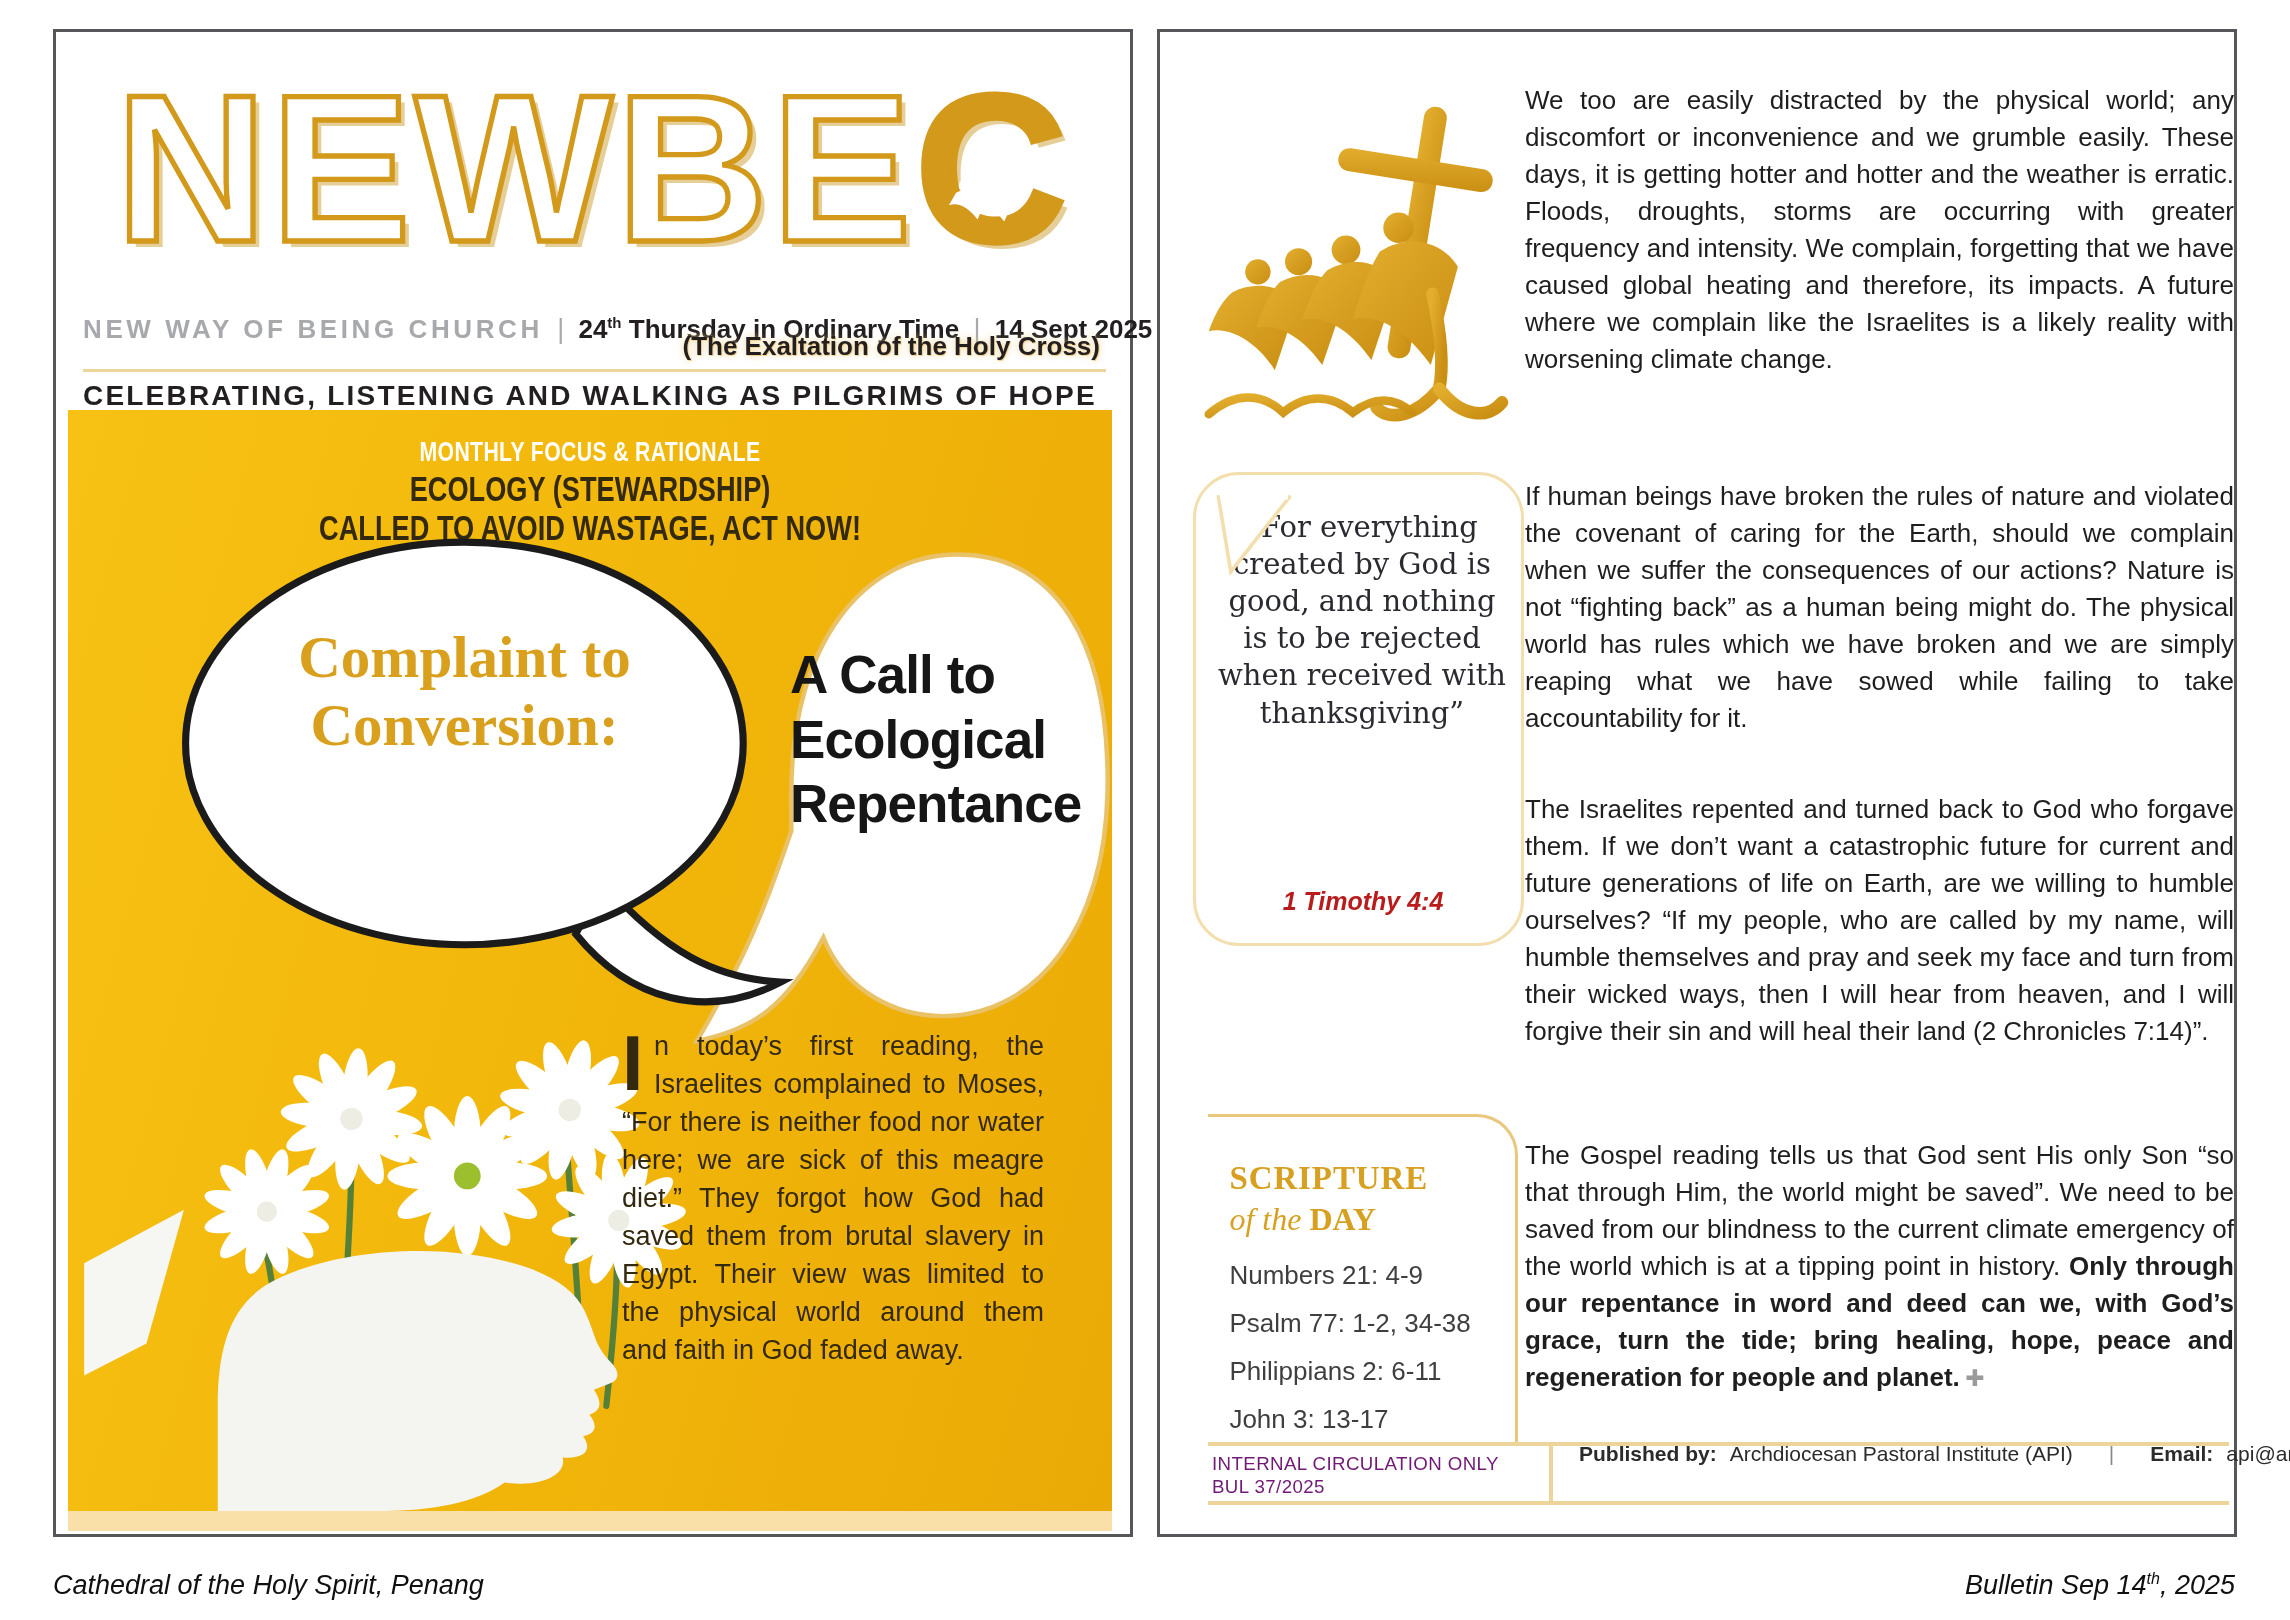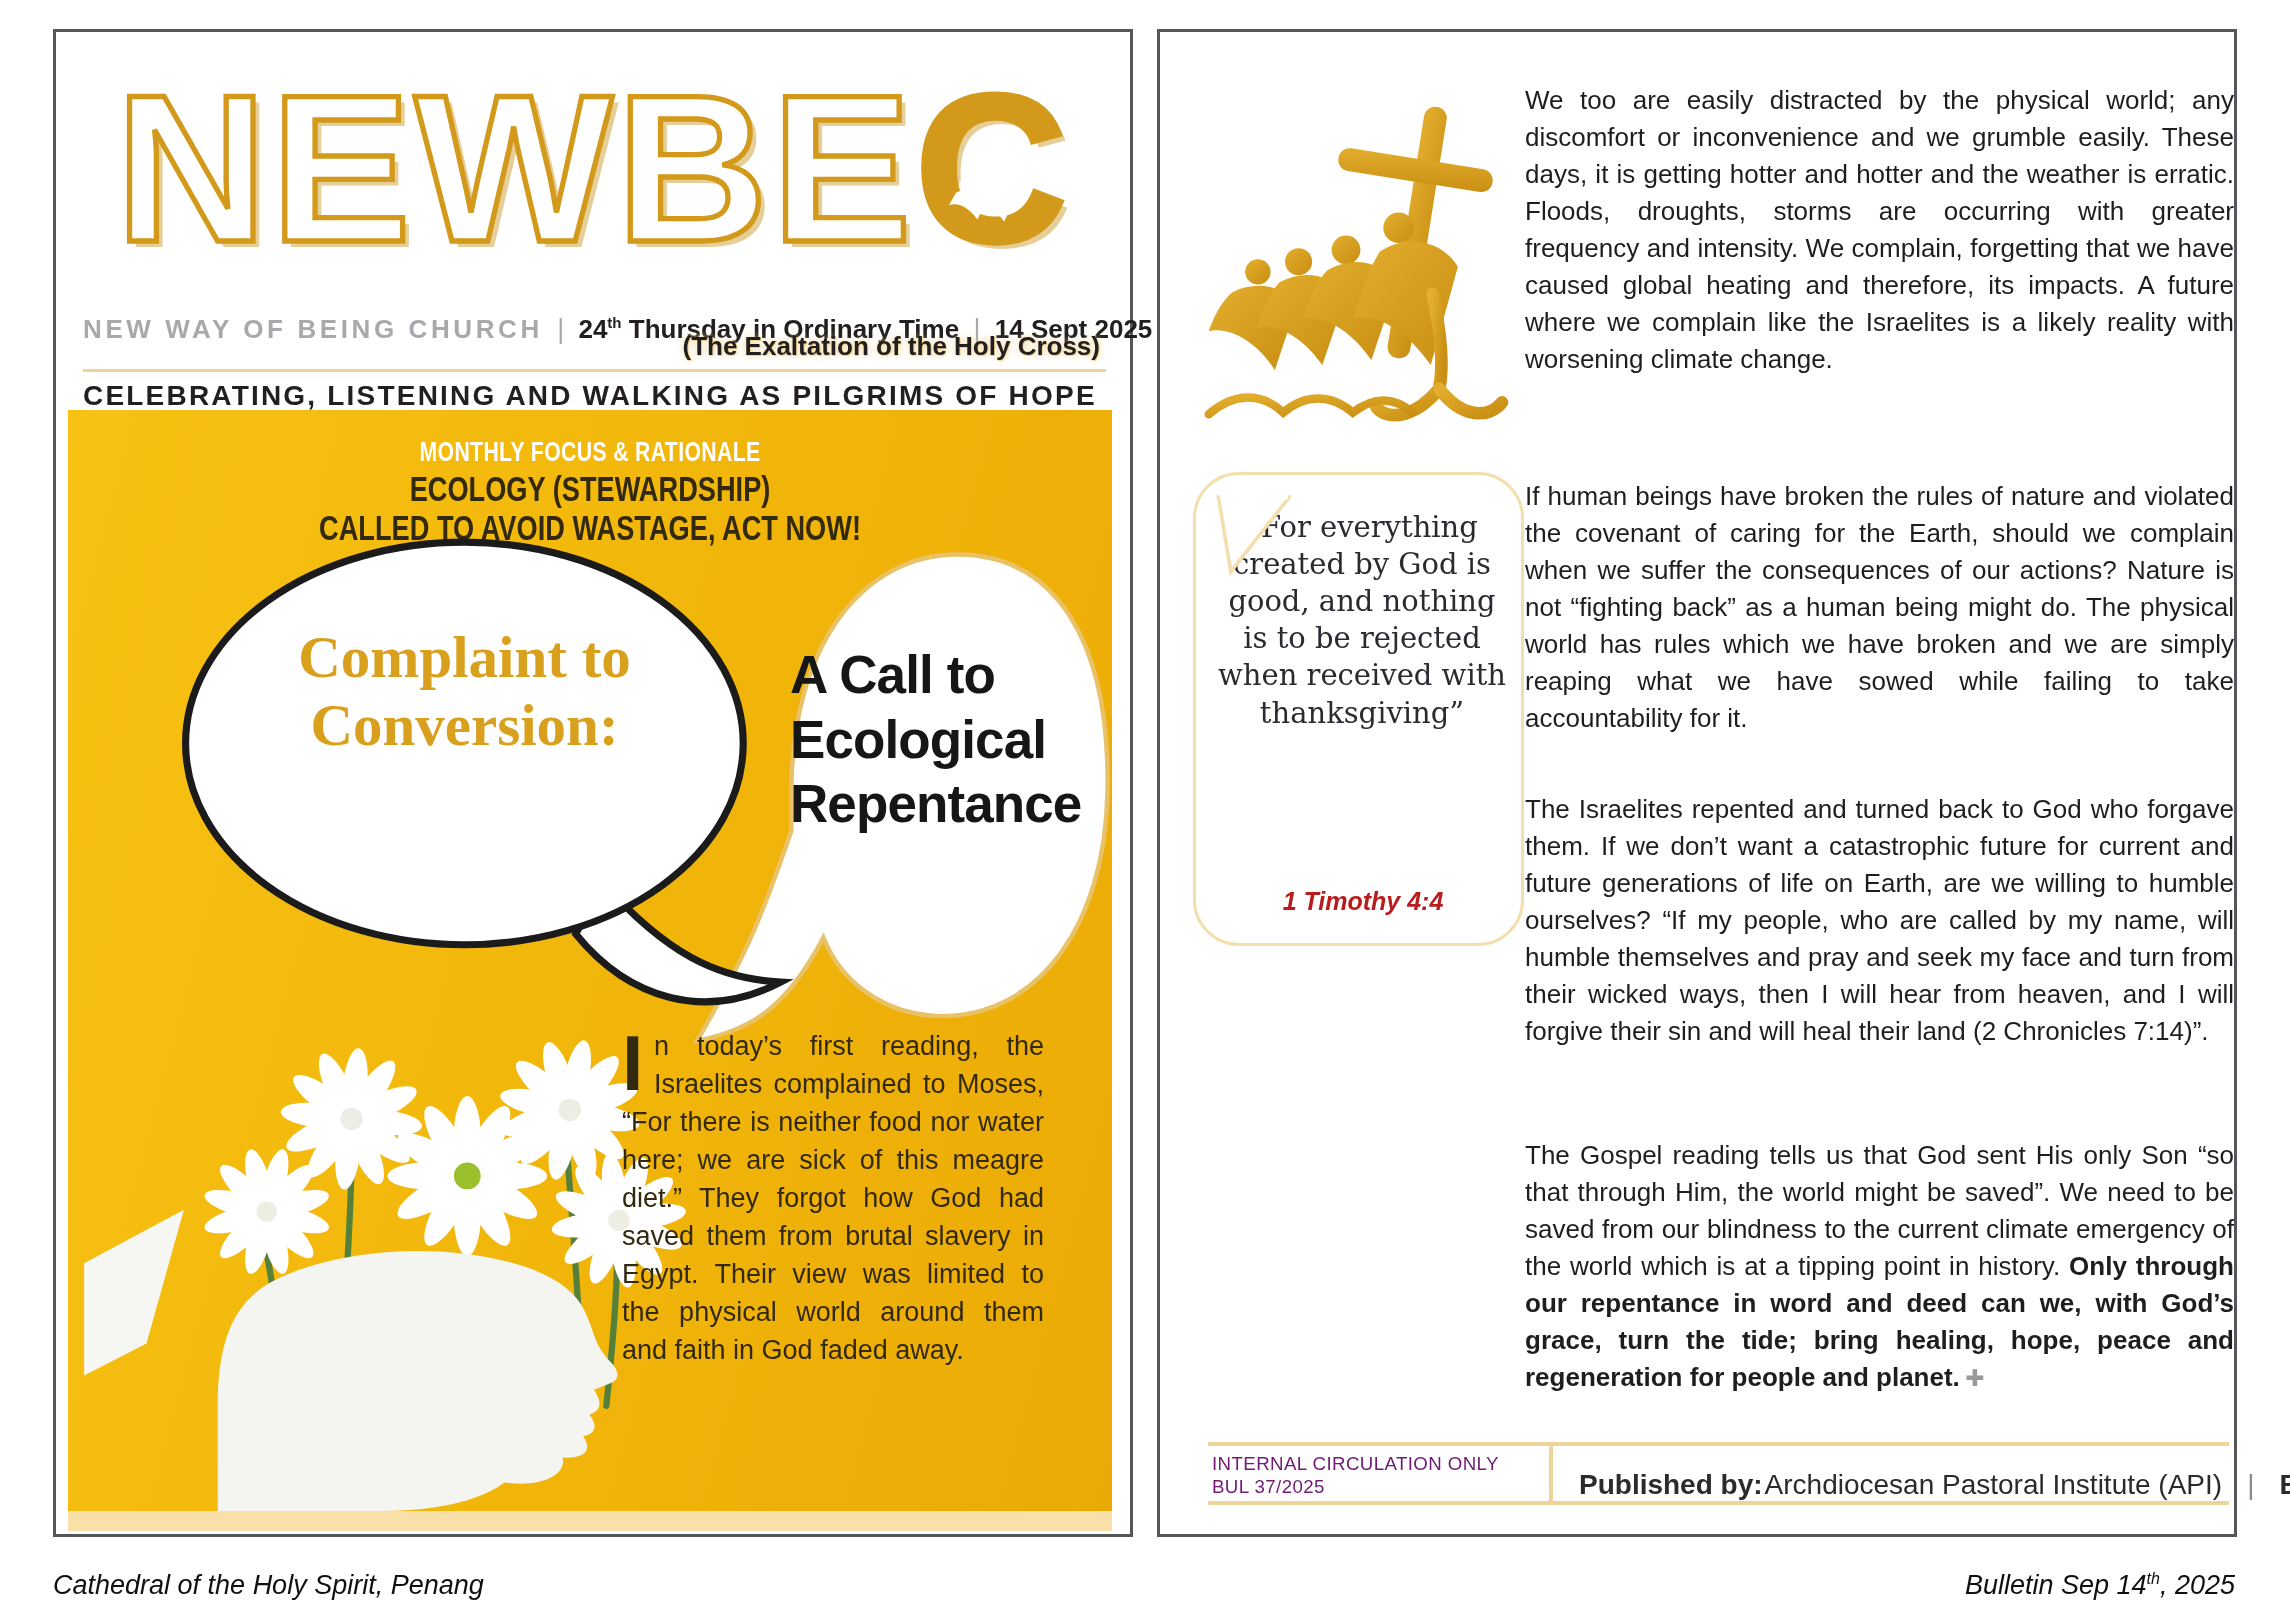--- a/index.html
+++ b/index.html
@@ -72,21 +72,21 @@
   .scripture-title1 { position:absolute; left:21.4px; top:43px; font-family:"Liberation Serif", serif; font-weight:bold; font-size:33px; letter-spacing:0.9px; color:#D7A021; }
   .scripture-title2 { position:absolute; left:21.4px; top:84px; font-family:"Liberation Serif", serif; font-size:32px; color:#D7A021; }
   .scripture-title2 .it { font-style:italic; font-weight:normal; }
   .scripture-title2 .caps { font-weight:bold; }
   .scripture-item { position:absolute; left:21.4px; font-size:26px; color:#3F3F3F; white-space:nowrap; }
 
   .foot-rule { position:absolute; left:48px; width:1021px; height:3.6px; background:#EDD49B; }
   #foot-rule-top { top:1410px; } #foot-rule-bottom { top:1469px; }
   .foot-vline { position:absolute; left:389px; top:1410px; width:3.6px; height:62px; background:#EDD49B; }
   .internal { position:absolute; left:52px; top:1420px; width:321px; font-size:18.7px; letter-spacing:0.4px; color:#701a75; line-height:23px; }
-  .published { position:absolute; left:419px; top:1410px; width:651px; height:59px; display:flex; align-items:flex-end; gap:2px; font-size:28px; color:#2B2B2B; white-space:nowrap; }
+  .published { position:absolute; left:419px; top:1410px; width:651px; height:59px; display:flex; align-items:flex-start; gap:13px; font-size:21px; color:#2B2B2B; white-space:nowrap; }
   .published .lbl { font-weight:bold; }
   .published .bar { color:#8a8a8a; padding:0 23px; }
 
   
   .pf { position:absolute; top:1570px; font-style:italic; font-size:27px; color:#101010; }
   #pf-left { left:53px; }
   #pf-right { right:55px; }
   .pf sup { font-size:16px; }
 </style>
 </head>
@@ -226,20 +226,28 @@
 
     <div class="quote-box">
       <div class="quote-text">“For everything created by God is good, and nothing is to be rejected when received with thanksgiving”</div>
       <div class="quote-ref">1 Timothy 4:4</div>
     </div>
     <svg class="quote-tail" width="98" height="82" viewBox="0 0 110 92">
       <path d="M6,2 L20,86 L86,2" fill="#ffffff" stroke="#F3DFAE" stroke-width="4" stroke-linecap="round"></path>
       <rect x="8" y="0" width="76" height="5" fill="#ffffff"></rect>
     </svg>
 
+    <div class="scripture-box">
+      <div class="scripture-title1">SCRIPTURE</div>
+      <div class="scripture-title2"><span class="it">of the </span><span class="caps">DAY</span></div>
+      <div class="scripture-item" style="top:143px">Numbers 21: 4-9</div>
+      <div class="scripture-item" style="top:191px">Psalm 77: 1-2, 34-38</div>
+      <div class="scripture-item" style="top:239px">Philippians 2: 6-11</div>
+      <div class="scripture-item" style="top:287px">John 3: 13-17</div>
+    </div>
 
     <div class="foot-rule" id="foot-rule-top"></div>
     <div class="foot-rule" id="foot-rule-bottom"></div>
     <div class="foot-vline"></div>
     <div class="internal">
       <div>INTERNAL CIRCULATION ONLY</div>
       <div>BUL 37/2025</div>
     </div>
     <div class="published">
       <span class="lbl">Published by:</span>

